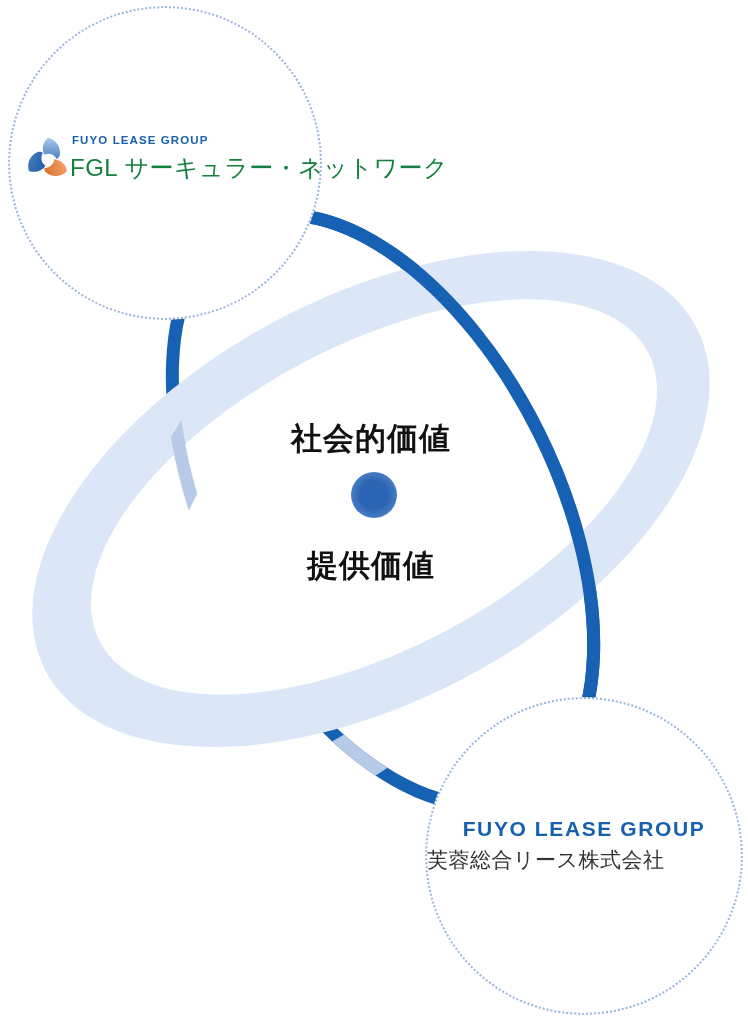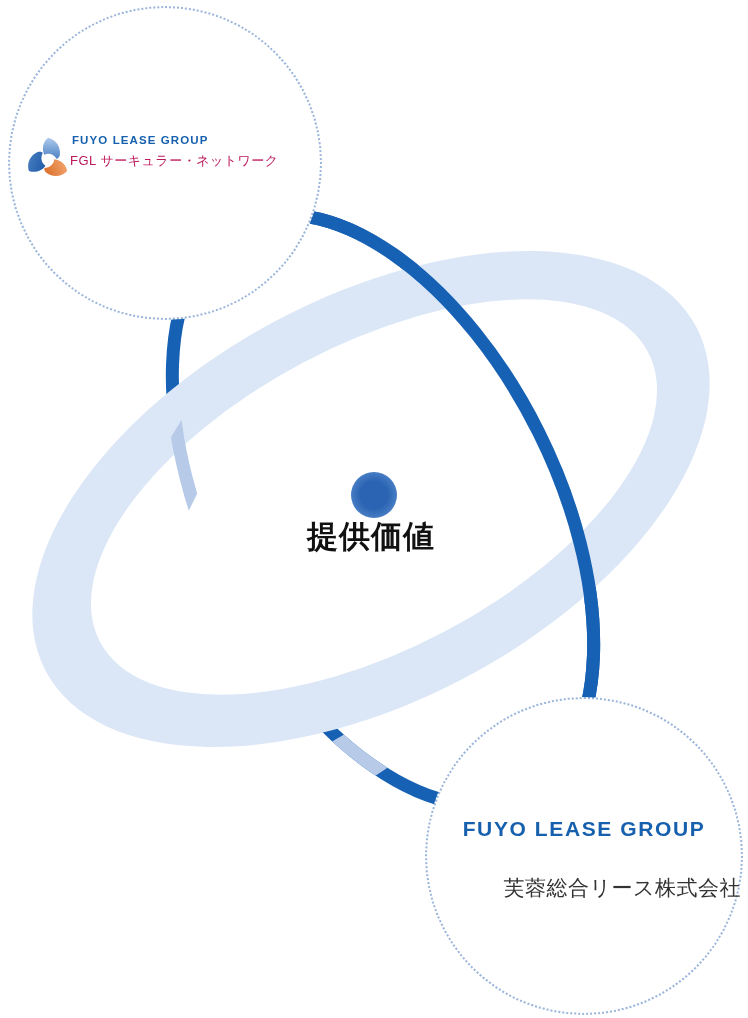--- a/index.html
+++ b/index.html
@@ -16,21 +16,21 @@
   .ring{fill:none;stroke:var(--c-ring,#1761b4);stroke-width:13px;}
   .ring-faint{fill:none;stroke:var(--c-ring_faint,#b7cbe9);stroke-width:13px;}
   .band-outer{fill:var(--c-band,#dbe7f7);}
   .band-inner{fill:var(--c-band_inner,#ffffff);}
   .center-label{
     position:absolute;left:221px;width:300px;text-align:center;
     font-size:31px;font-weight:bold;color:var(--c-text_dark,#111);
     letter-spacing:1px;white-space:nowrap;
   }
   .center-label.top{top:418px;}
-  .center-label.bottom{top:516px;}
+  .center-label.bottom{top:545px;}
   .center-dot{
     position:absolute;left:351px;top:472px;width:46px;height:46px;border-radius:50%;
     background:radial-gradient(circle,
       var(--c-dot_core,#2b64b3) 0%,
       var(--c-dot_core,#2b64b3) 42%,
       #4a80c5 74%,
       var(--c-dot_edge,#6f9dd5) 90%,
       rgba(130,170,220,0.55) 96%,
       rgba(130,170,220,0) 100%);
   }
@@ -39,31 +39,31 @@
     border-radius:50%;box-sizing:border-box;text-decoration:underline;
   }
   .node-circle.fgl{left:8px;top:6px;width:314px;height:314px;}
   .node-circle.fuyo{left:425px;top:697px;width:318px;height:318px;}
   .fgl-logo-mark{position:absolute;left:15px;top:127px;}
   .fgl-brand{
     position:absolute;left:62px;top:126px;font-size:11.5px;font-weight:bold;
     color:var(--c-brand_blue,#1660ae);letter-spacing:1.1px;white-space:nowrap;
   }
   .fgl-name{
-    position:absolute;left:60px;top:144px;font-size:13px;color:#be185d;
+    position:absolute;left:60px;top:144px;font-size:24px;color:#15803d;
     letter-spacing:0.5px;white-space:nowrap;
   }
   .fuyo-brand{
     position:absolute;left:0;top:118px;width:100%;text-align:center;
     font-size:21px;font-weight:bold;color:var(--c-brand_blue,#1660ae);
     letter-spacing:1.6px;white-space:nowrap;
   }
   .fuyo-name{
-    position:absolute;left:0;top:147px;width:100%;text-align:right;
-    font-size:21px;color:#333333;letter-spacing:0.5px;white-space:nowrap;margin-top:28px;
+    position:absolute;left:0;top:147px;width:100%;text-align:left;
+    font-size:21px;color:#333333;letter-spacing:0.5px;white-space:nowrap;
   }
 </style>
 </head>
 <body>
 
 <div class="stage">
 
   <svg class="scene" width="748" height="1018" viewBox="0 0 748 1018">
     <defs>
       <mask id="bandMask">
@@ -94,20 +94,21 @@
     <ellipse class="band-outer" cx="371" cy="499" rx="368" ry="202" transform="rotate(-27.9 371 499)"></ellipse>
     <ellipse class="band-inner" cx="374" cy="497" rx="310" ry="152" transform="rotate(-27.9 374 497)"></ellipse>
 
     <ellipse class="ring-faint" cx="383" cy="510" rx="174" ry="318" transform="rotate(-26.5 383 510)" mask="url(#bandMask)"></ellipse>
 
     <g clip-path="url(#frontClip)">
       <ellipse class="ring" cx="383" cy="510" rx="174" ry="318" transform="rotate(-26.5 383 510)"></ellipse>
     </g>
   </svg>
 
+  <div class="center-label top">社会的価値</div>
   <div class="center-dot"></div>
   <div class="center-label bottom">提供価値</div>
 
   <div class="node-circle fgl">
     <svg class="fgl-logo-mark" width="46" height="48" viewBox="0 0 100 104">
       <use href="#petal" fill="url(#gradBlueLight)"></use>
       <use href="#petal" transform="rotate(120 50 54)" fill="url(#gradOrange)"></use>
       <use href="#petal" transform="rotate(240 50 54)" fill="url(#gradBlueDark)"></use>
     </svg>
     <div class="fgl-brand">FUYO LEASE GROUP</div>

